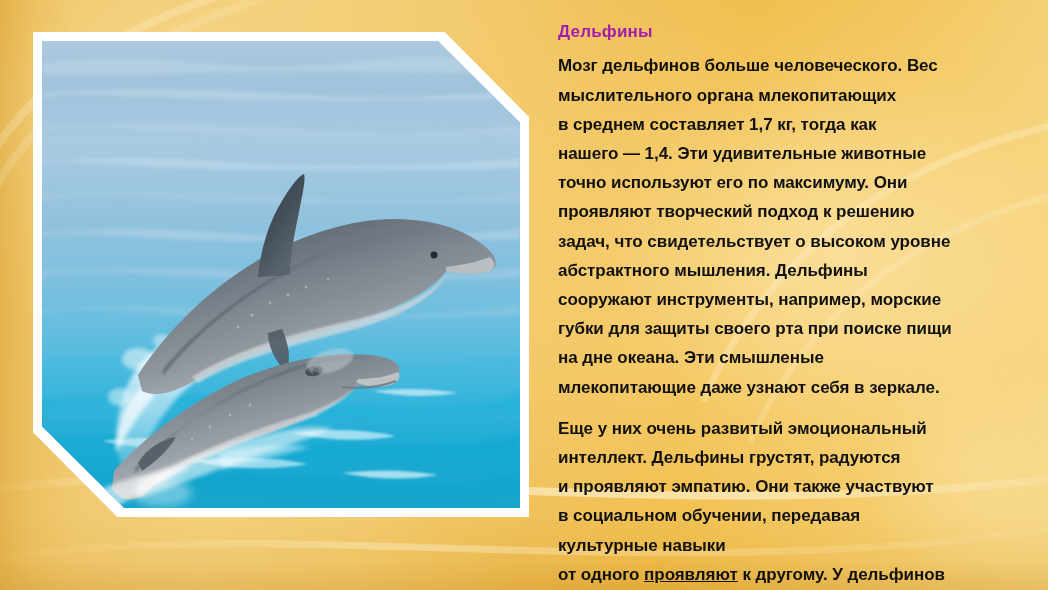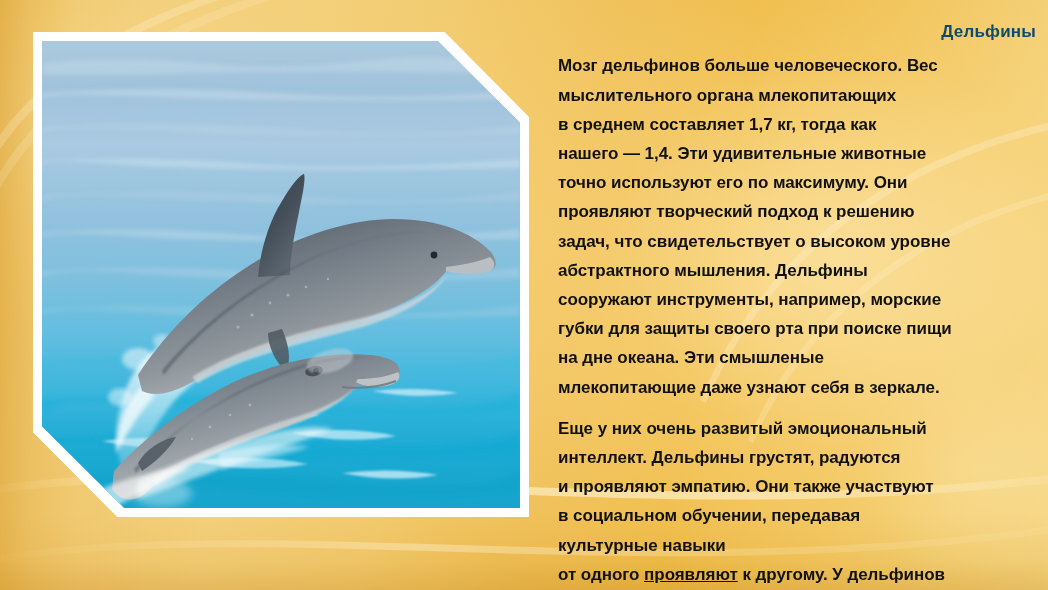--- a/index.html
+++ b/index.html
@@ -102,24 +102,24 @@
 
   
   .text-col {
     position: absolute;
     left: 558px;
     top: 14px;
     width: 478px;
     height: 562px;
   }
   .slide-title {
-    text-align: right;
+    text-align: left;
     font-size: 17px;
     font-weight: bold;
-    color: #0c4a6e;
+    color: #a21caf;
     letter-spacing: 0.2px;
     margin: 8px 0 9px 0;
     line-height: 1.2;
   }
   .body-par {
     font-size: 17px;
     font-weight: bold;
     color: #111111;
     line-height: 29.2px;
     letter-spacing: -0.05px;

